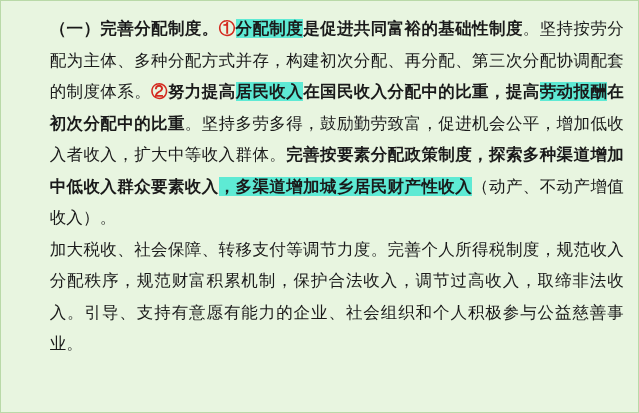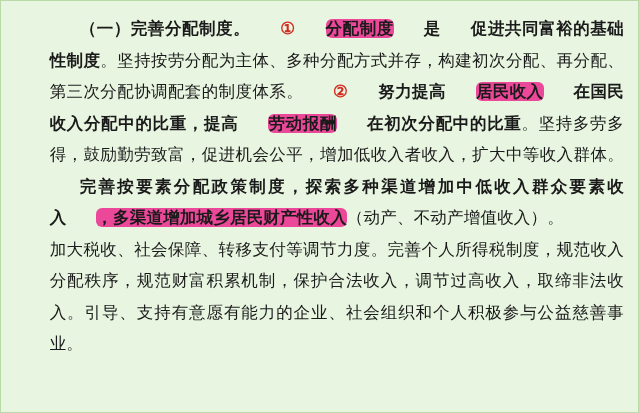--- a/index.html
+++ b/index.html
@@ -27,25 +27,23 @@
     color: #1a1a1a;
     text-align: justify;
     text-justify: inter-ideograph;
     letter-spacing: 0.2px;
   }
   .indent {
     padding-left: 2.1em;
   }
   .b {
     font-weight: bold;
-    margin-left: 30px;
   }
   .hl {
-    background: #ec4899;
-    border-radius: 6px;
+    background: #5eead4;
   }
   .circ {
     color: #d42a1f;
     font-weight: bold;
   }
   .seg {
     white-space: pre-wrap;
   }
 </style>
 </head>

